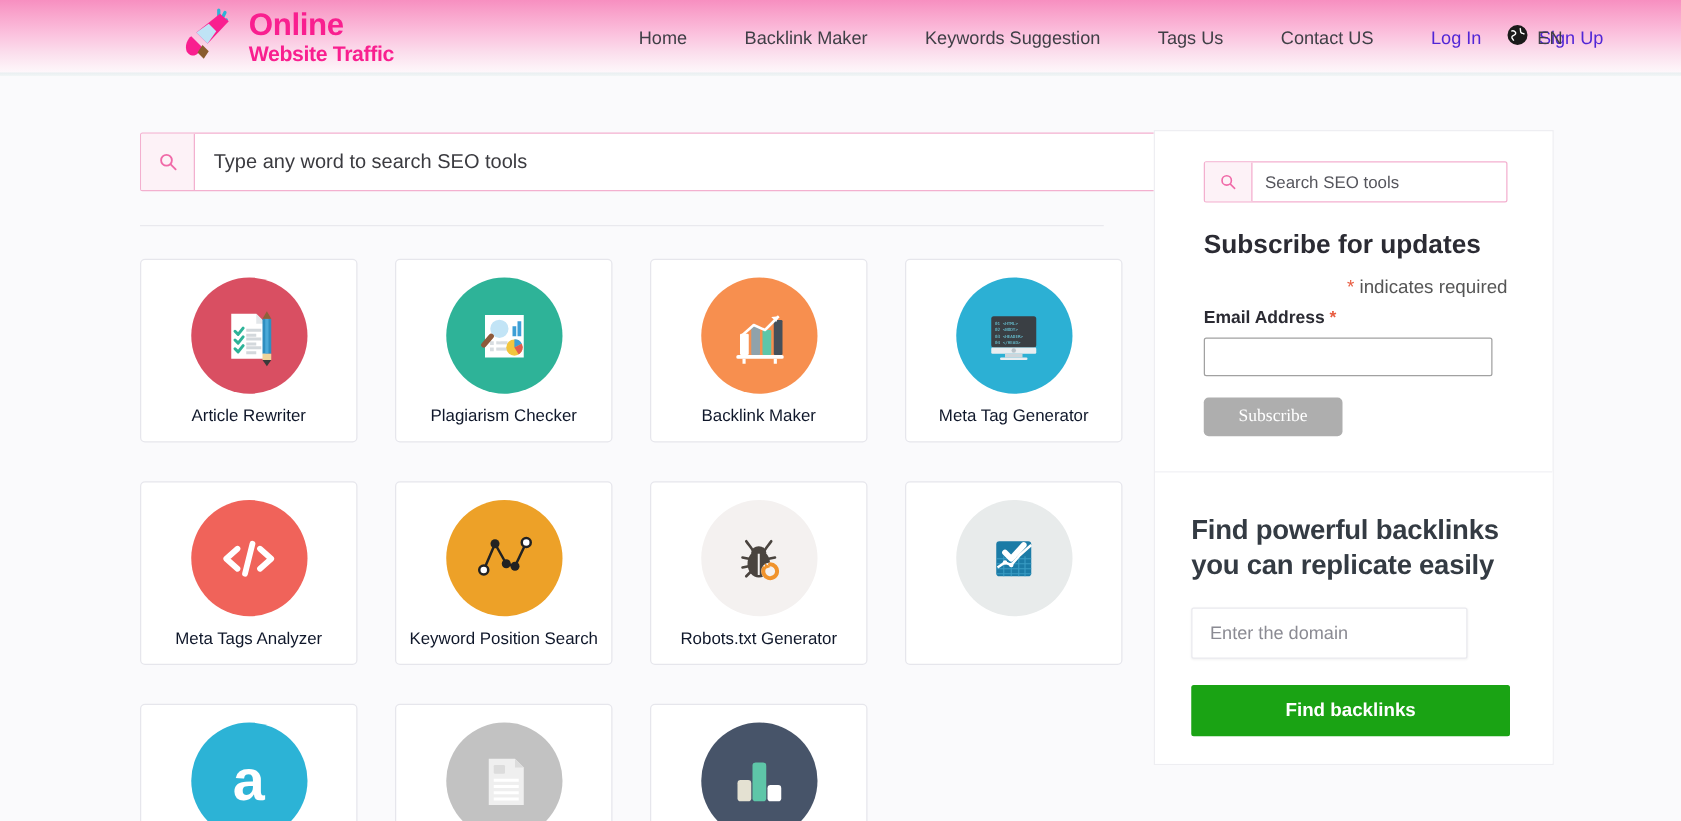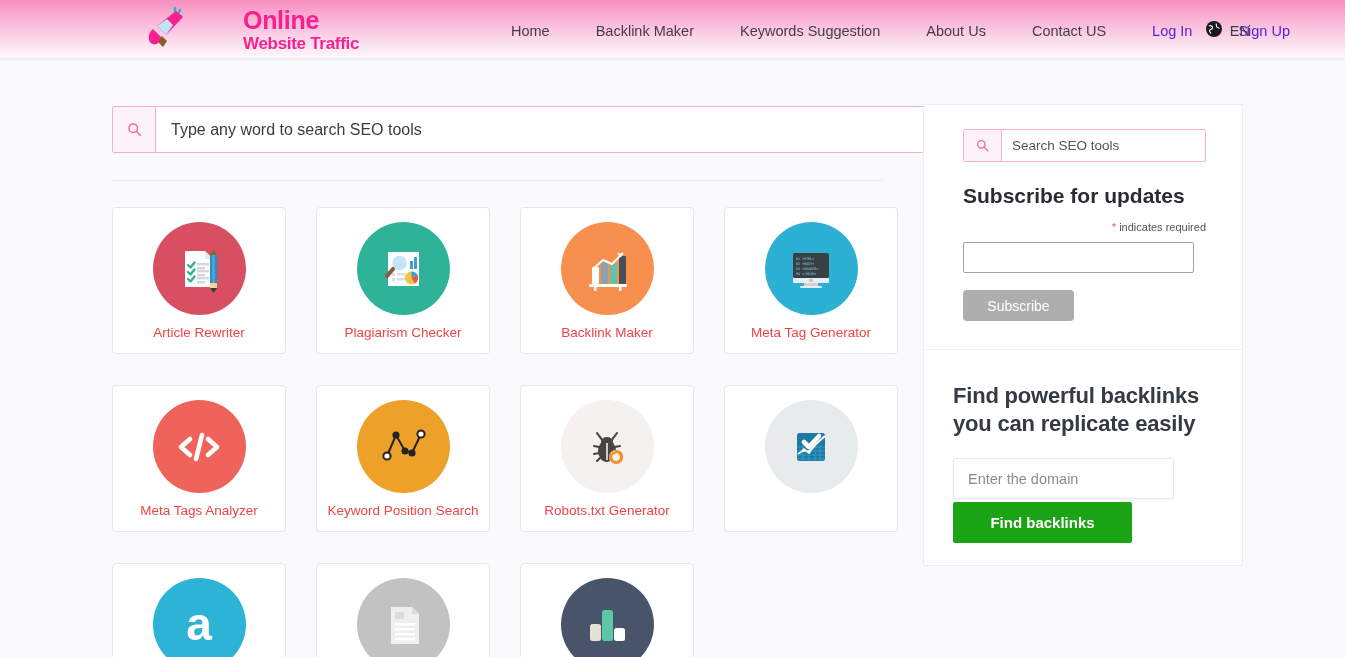--- a/index.html
+++ b/index.html
@@ -15,21 +15,21 @@
   .header {
     position: relative;
     width: 1345px; height: 61px;
     background: linear-gradient(to bottom, #f78fc0 0%, #f9a4cc 18%, #fbc2de 45%, #fbddec 68%, #fdf1f7 88%, #fefbfd 100%);
     display: flex; align-items: center;
   }
   .header:after {
     content:""; position:absolute; left:0; right:0; bottom:0; height:3px;
     background: linear-gradient(to bottom,#e8eef0,#f2f6f7);
   }
-  .logo { position:absolute; left:145px; top:4px; display:flex; align-items:center;gap:44px; }
+  .logo { position:absolute; left:145px; top:4px; display:flex; align-items:center; }
   .logo-mark { width:52px; height:52px; position:relative; }
   .logo-text { margin-left:2px; line-height:1; }
   .logo-line1 {
     font-size:25px; font-weight:bold; color:#f91f8f; letter-spacing:-0.3px;
   }
   .logo-line2 {
     font-size:17px; font-weight:bold; color:#f91f8f; letter-spacing:-0.3px; margin-top:2px;
   }
   .nav { position:absolute; left:488px; top:0; height:61px; display:flex; align-items:center; }
   .nav a {
@@ -61,60 +61,60 @@
   .divider { width:771px; height:1px; background:#e9e9ee; margin-top:27px; }
 
   .grid { margin-top:26px; display:grid; grid-template-columns:repeat(4,174px); gap:31px 30px; }
   .card {
     width:174px; height:147px; background:#fff;
     border:1px solid #e6e6ec; border-radius:4px;
     display:flex; flex-direction:column; align-items:center; justify-content:flex-start;
     padding-top:14px; cursor:pointer;
   }
   .card-icon { width:93px; height:93px; border-radius:50%; display:flex; align-items:center; justify-content:center; }
-  .card-label { margin-top:10px; font-size:13.5px; color:#ef4444; text-align:center; }
+  .card-label { margin-top:10px; font-size:13.5px; color:#0f172a; text-align:center; }
 
   
   .sidebar { position:absolute; left:923px; top:43px; width:320px; background:#fff; border:1px solid #eeeef2; }
   .sb-inner { padding:24px 39px 0 39px; }
   .sb-search { display:flex; width:243px; height:33px; border:1px solid #f3b0cf; border-radius:2px; background:#fff; }
   .sb-search-icon { width:38px; display:flex; align-items:center; justify-content:center; background:#fdf2f7; border-right:1px solid #f3b0cf; }
   .sb-search input {
     flex:1; border:none; outline:none; font-size:13.5px; color:#55555c; padding-left:10px;
     font-family:"Liberation Sans", sans-serif; background:transparent;
   }
   .sb-search input::placeholder { color:#55555c; opacity:1; }
   .sb-title { margin-top:22px; font-size:21px; font-weight:bold; color:#2b2b33; }
-  .sb-required { margin-top:13px; text-align:right; width:243px; font-size:11px; color:#555; }
+  .sb-required { margin-top:13px; text-align:right; width:243px; font-size:15px; color:#555; }
   .sb-required .star { color:#e85c41; }
   .sb-field-label { margin-top:7px; font-size:14px; font-weight:bold; color:#2b2b33; }
   .sb-field-label .star { color:#e85c41; font-weight:bold; }
   .sb-email {
     margin-top:9px; width:231px; height:31px; border:1px solid #a1a1a1; border-radius:2px;
     background:#fff; outline:none; padding:0 7px; font-size:14px;
     font-family:"Liberation Sans", sans-serif;
   }
   .sb-subscribe {
     margin-top:17px; width:111px; height:31px; background:#aeaeae; color:#fff;
     border:none; border-radius:4px; font-size:14px; cursor:pointer;
-    font-family:Liberation Sans, sans-serif;
+    font-family:Liberation Serif, serif;
   }
 
   .promo { margin:28px 0 0 0; background:#fff; border-top:1px solid #f1f1f5; padding:32px 29px 22px 29px; }
   .promo-title { font-size:22px; font-weight:bold; line-height:1.25; color:#343b43; letter-spacing:-0.2px; }
   .promo-input {
     margin-top:21px; width:221px; height:41px; background:#fff;
     border:1px solid #e9e9ee; border-radius:2px; outline:none;
     padding:0 14px; font-size:14.5px; color:#8b8b93;
     font-family:"Liberation Sans", sans-serif;
     box-shadow:0 1px 2px rgba(0,0,0,0.05);
   }
   .promo-input::placeholder { color:#8b8b93; opacity:1; }
   .promo-btn {
-    margin-top:3px; width:179px; height:41px; background:#1aa314; color:#fff;
+    margin-top:21px; width:255px; height:41px; background:#1aa314; color:#fff;
     border:none; border-radius:2px; font-size:15px; font-weight:bold; cursor:pointer;
     font-family:"Liberation Sans", sans-serif;
   }
 </style>
 </head>
 <body>
 
 <div class="header">
 
   <div class="logo">
@@ -132,21 +132,21 @@
     <div class="logo-text">
       <div class="logo-line1">Online</div>
       <div class="logo-line2">Website Traffic</div>
     </div>
   </div>
 
   <div class="nav">
     <a>Home</a>
     <a>Backlink Maker</a>
     <a>Keywords Suggestion</a>
-    <a>About Us</a>
+    <a>Tags Us</a>
     <a>Contact US</a>
     <a class="accent">Log In</a>
     <a class="accent">Sign Up</a>
   </div>
 
   <div class="lang">
     <span>
       <svg width="18" height="18" viewBox="0 0 18 18">
         <circle cx="9" cy="9" r="8" fill="#1a1a1a"></circle>
         <path d="M4 6 C6 5 8 6.5 7.5 8 C7 9.5 5 9 4.5 10.5 C4.2 11.6 5.5 12.5 6 13.5" stroke="#fff" stroke-width="1.1" fill="none"></path>
@@ -392,20 +392,24 @@
         </div>
         <input type="text" placeholder="Search SEO tools" style="">
       </div>
 
       <div class="sb-title">Subscribe for updates</div>
 
       <div class="sb-required">
         <span class="star">*</span><span> indicates required</span>
       </div>
 
+      <div class="sb-field-label">
+        <span>Email Address</span>
+        <span class="star">*</span>
+      </div>
 
       <input class="sb-email" type="text" style="">
 
       <div><button class="sb-subscribe">Subscribe</button></div>
     </div>
 
     <div class="promo">
       <div class="promo-title">Find powerful backlinks you can replicate easily</div>
       <input class="promo-input" type="text" placeholder="Enter the domain" style="">
       <button class="promo-btn">Find backlinks</button>

